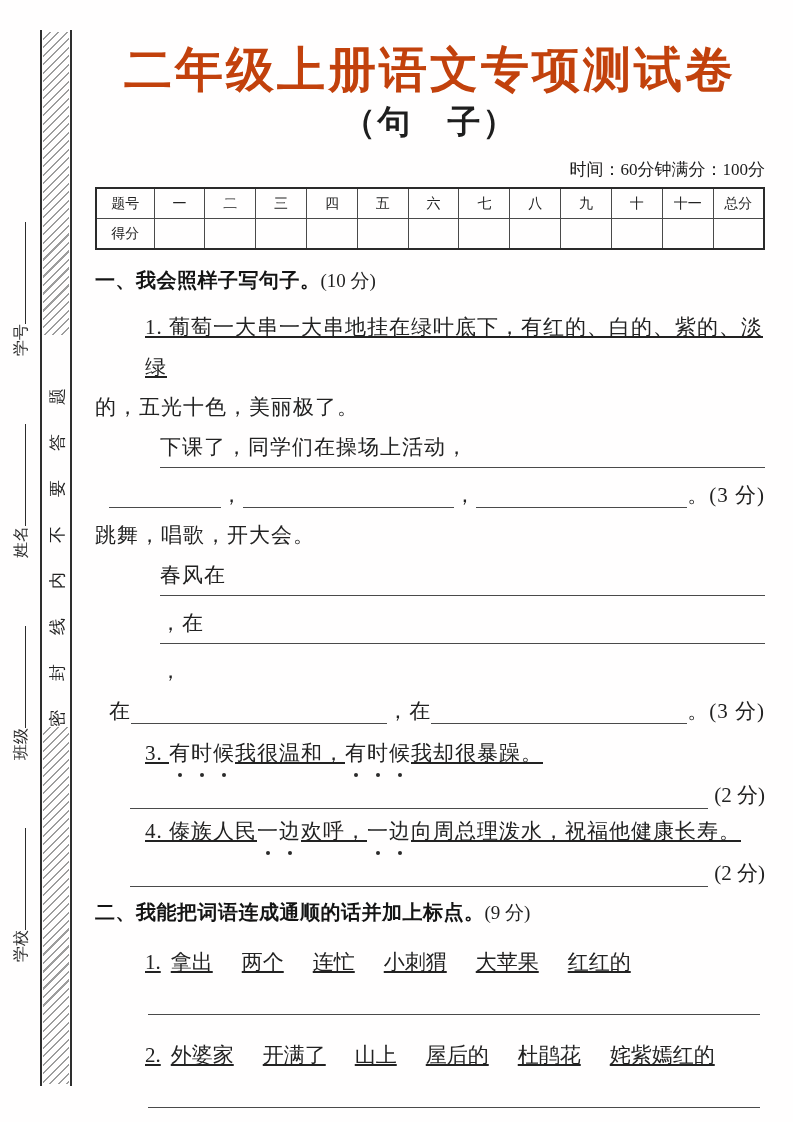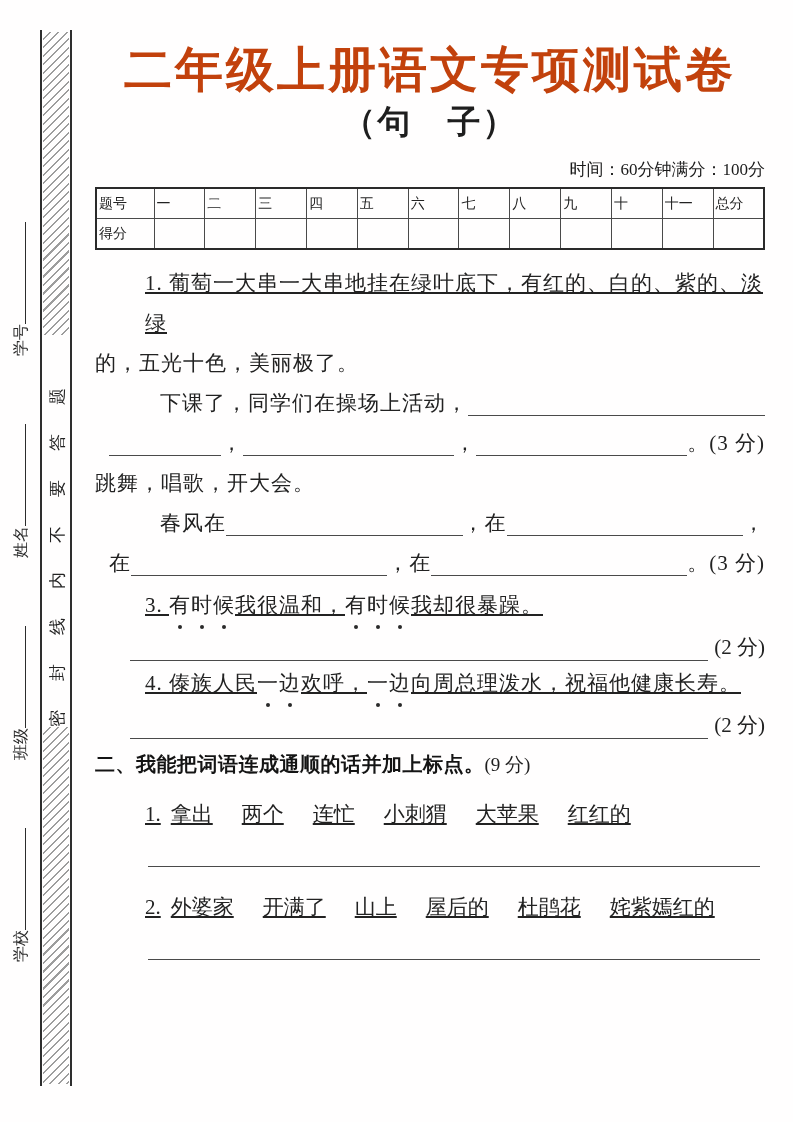--- a/index.html
+++ b/index.html
@@ -37,31 +37,31 @@
   .content { position:absolute; left:95px; top:40px; width:670px; }
 
   .exam-title { margin:0; font-size:48px; font-weight:bold; text-align:center;
                 letter-spacing:3px; line-height:1.25; color:#c2410c; }
   .exam-subtitle { font-size:33px; font-weight:bold;
                    text-align:center; letter-spacing:2px; }
   .time-info { margin-top:13px; text-align:right; font-size:17px; color:#1b1b1b; }
 
   table.score { border-collapse:collapse; width:100%; margin-top:6px;
                 table-layout:fixed; border:2px solid #2a2a2a; }
-  table.score td { border:1px solid #4a4a4a; height:25px; text-align:left;
+  table.score td { border:1px solid #4a4a4a; height:25px; text-align:center;
                    font-size:14px; padding:2px; color:#222;margin-top:36px; }
 
   .sec-heading { margin-top:17px; font-size:20px; line-height:27px; }
   .sec-heading .bold { font-family:"Liberation Sans", sans-serif; font-weight:bold;
                        letter-spacing:0.5px; color:#141414; }
   .sec-heading .score { font-size:19px; }
 
   .qtext { font-size:21px; line-height:40px; letter-spacing:1px; color:#222; }
   .ind-q   { padding-left:50px;text-decoration:underline; }  
-  .ind-ans { padding-left:65px; }  
+  .ind-ans { padding-left:65px;flex-direction:column; }  
   .ind-sm  { padding-left:14px; }
 
   .emph { position:relative; display:inline-block; }
   .emph::after { content:""; position:absolute; left:50%; bottom:-4px;
                  width:4px; height:4px; margin-left:-2px; border-radius:50%;
                  background:#2a2a2a; }
 
   .fillrow { display:flex; font-size:21px; line-height:40px; letter-spacing:1px; color:#222; }
   .fillrow .txt { white-space:nowrap; flex:none; }
   .fill { flex:1; border-bottom:1.5px solid #4a4a4a; margin-bottom:7px; }
@@ -130,20 +130,23 @@
             <td></td>
             <td></td>
             <td></td>
             <td></td>
             <td></td>
             <td></td>
           </tr>
       </tbody>
     </table>
 
+    <div class="sec-heading">
+      <span class="bold">一、我会照样子写句子。</span><span class="score">(10 分)</span>
+    </div>
 
     <div class="qtext ind-q mt14">1. 葡萄一大串一大串地挂在绿叶底下，有红的、白的、紫的、淡绿</div>
     <div class="qtext">的，五光十色，美丽极了。</div>
 
     <div class="fillrow ind-ans">
       <span class="txt">下课了，同学们在操场上活动，</span>
       <span class="fill"></span>
     </div>
     <div class="fillrow ind-sm">
       <span class="fillfix"></span>

